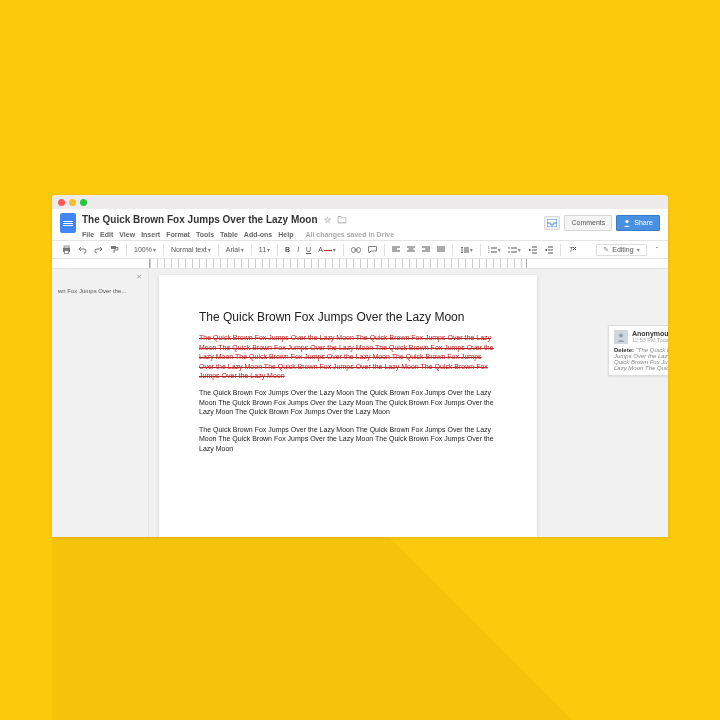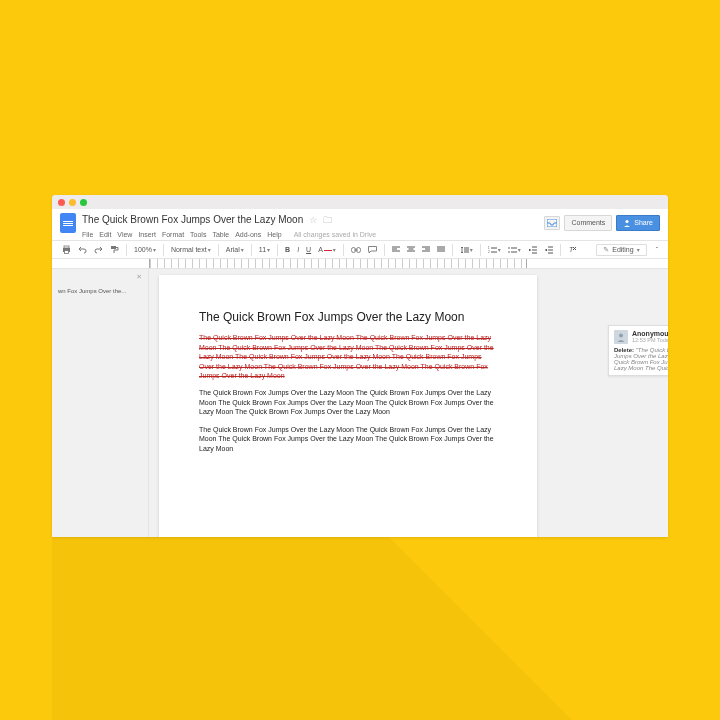--- a/index.html
+++ b/index.html
@@ -52,21 +52,21 @@
     width: 16px; height: 20px; flex: 0 0 auto;
     background: #4285f4;
     border-radius: 2px;
     position: relative; margin-right: 6px;
   }
   .docicon::after {
     content: ""; position: absolute; left: 3px; top: 10px;
     width: 10px; height: 1px; background: #fff;
     box-shadow: 0 -2px 0 #fff, 0 2px 0 #fff;
   }
-  .titleblock { flex: 1; }
+  .titleblock { flex: 1; font-weight: bold; }
   .doctitle {
     font-size: 10px; color: #333; display: inline-block;
   }
   .star { color: #bbb; margin-left: 4px; font-size: 9px; }
   .folder { color: #999; margin-left: 4px; font-size: 9px; }
   .menubar { margin-top: 2px; display: flex; gap: 6px; color: #666; font-size: 7px; }
   .save-status { color: #aaa; margin-left: 6px; }
   .right-actions { display: flex; align-items: center; gap: 4px; margin-top: 2px;}
   .btn {
     border: 1px solid #d7d7d7; background: #f4f4f4;

